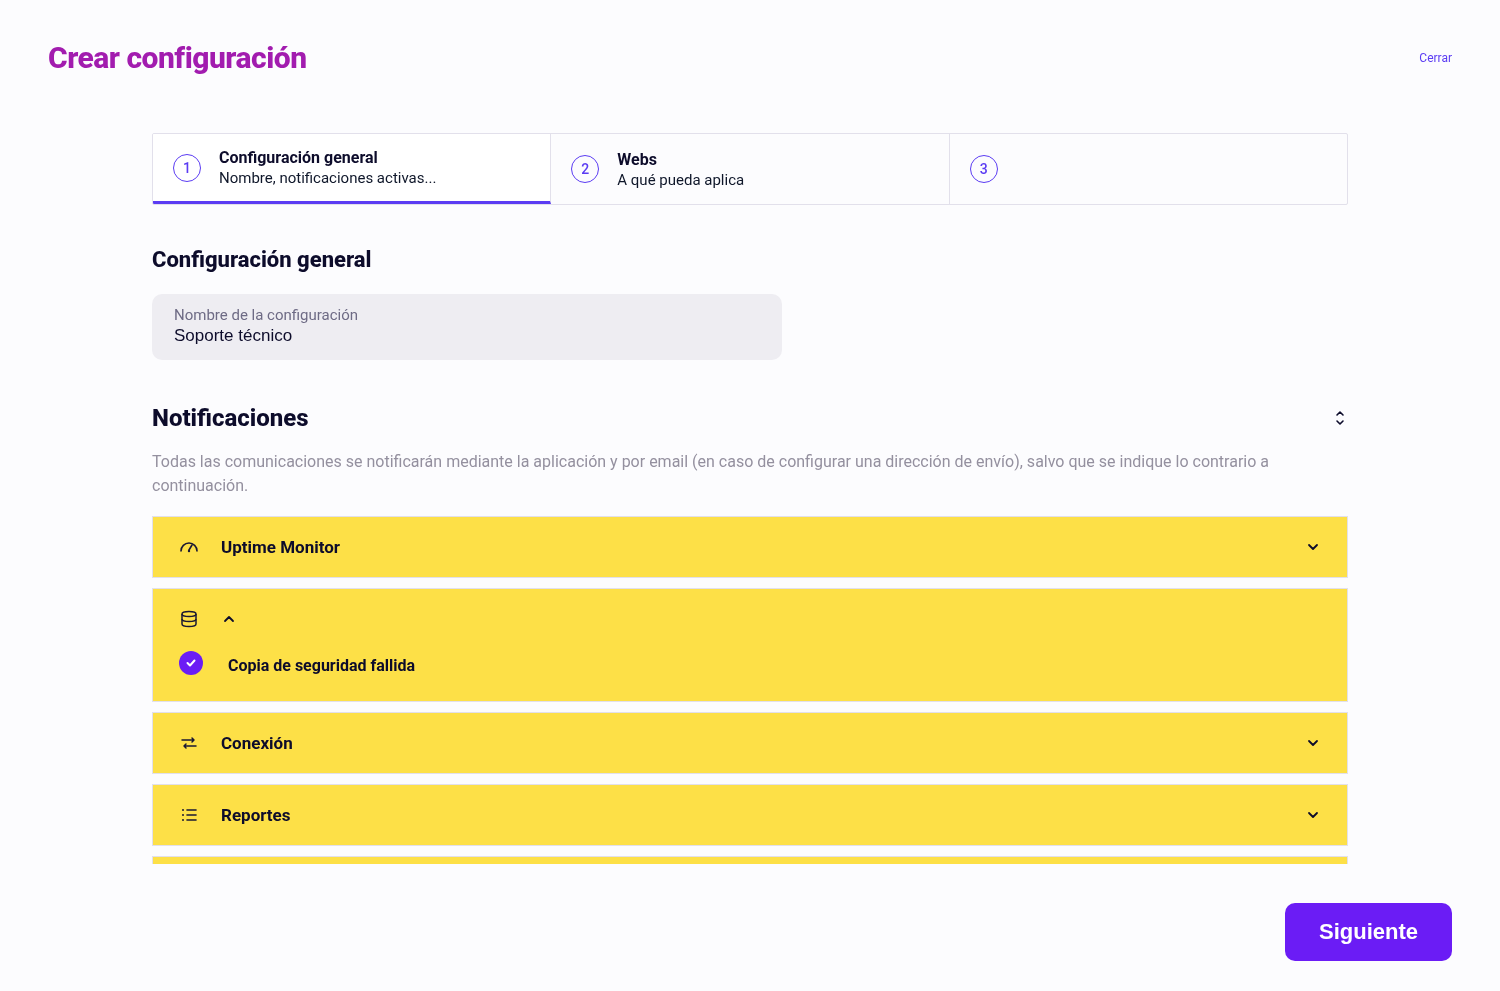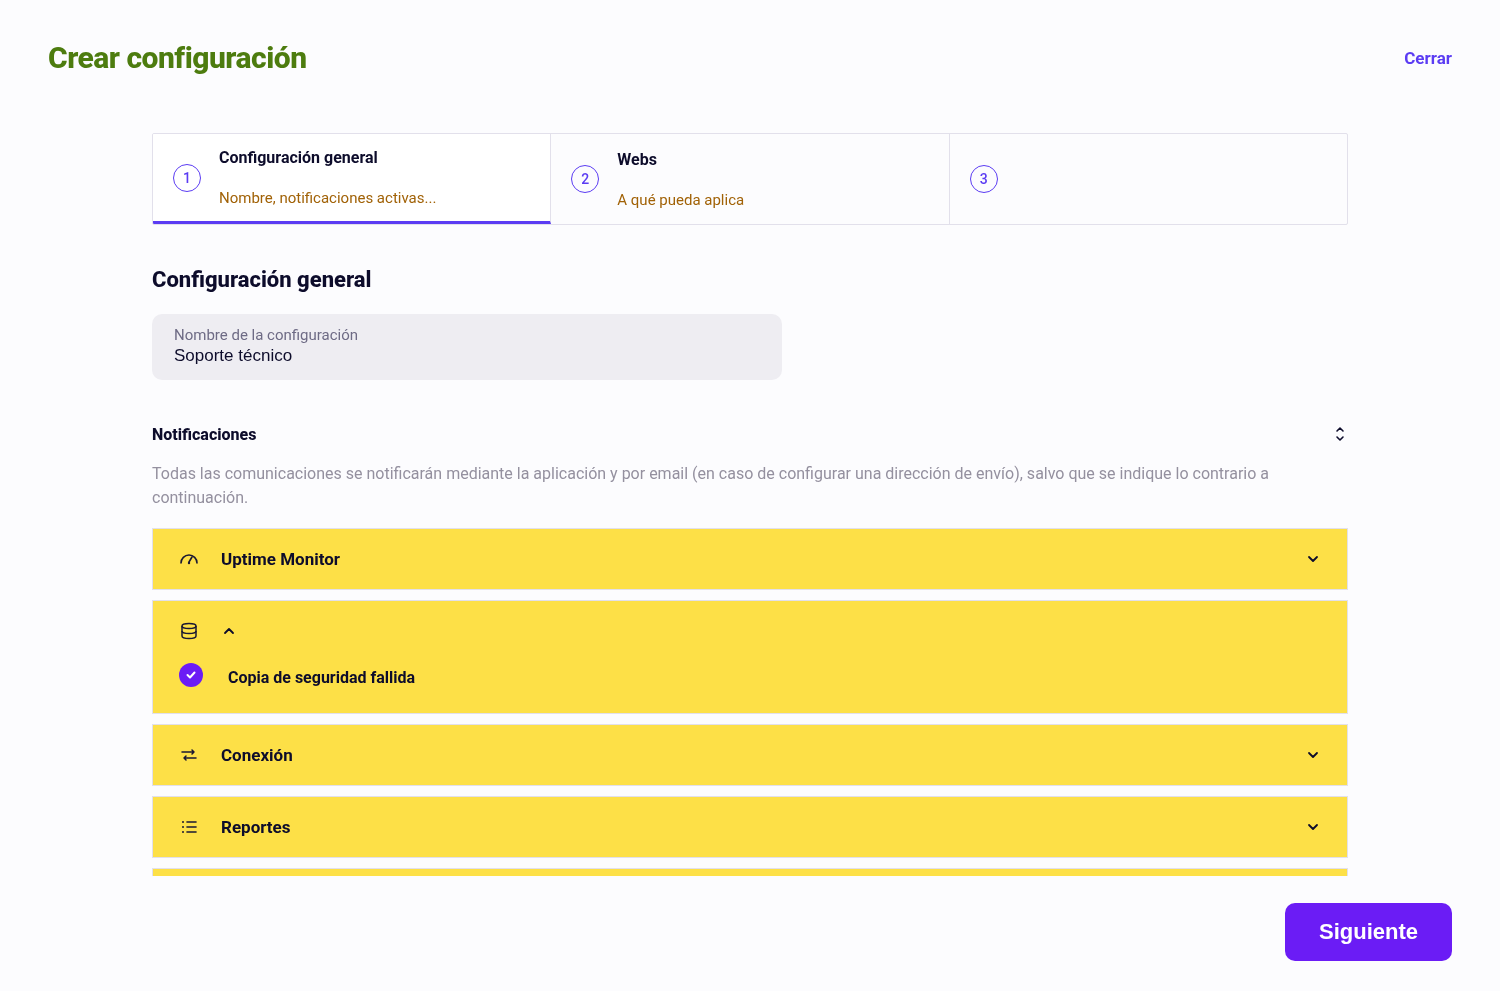--- a/index.html
+++ b/index.html
@@ -15,26 +15,26 @@
 .header {
   display: flex;
   justify-content: space-between;
   align-items: center;
   padding: 40px 48px 0 48px;
 }
 .page-title {
   font-size: 30px;
   font-weight: 800;
   letter-spacing: -0.5px;
-  color: #4d7c0f;
+  color: #a21caf;
 }
 .close-link {
   color: #5b3cf3;
-  font-size: 17px;
-  font-weight: 700;
+  font-size: 12px;
+  font-weight: 400;
   cursor: pointer;
   margin-left: 48px;
 }
 .content {
   width: 1196px;
   margin: 58px auto 0 auto;
 }
 .stepper {
   display: flex;
   border: 1px solid #e2e0eb;
@@ -63,21 +63,21 @@
   color: #5b3cf3;
   display: flex;
   align-items: center;
   justify-content: center;
   font-size: 14px;
   font-weight: 500;
   flex-shrink: 0;
 }
 .step-text { display: flex; flex-direction: column; gap: 2px; }
 .step-title { font-size: 16px; font-weight: 700; color: #0d0c2b; }
-.step-sub { font-size: 15px; color: #a16207; margin-top: 20px; }
+.step-sub { font-size: 15px; color: #0f172a; }
 .section-title {
   font-size: 22px;
   font-weight: 800;
   margin-top: 42px;
   color: #0d0c2b;
 }
 .input-wrap {
   background: #eeedf2;
   border-radius: 10px;
   padding: 12px 22px 14px 22px;
@@ -93,21 +93,21 @@
   width: 100%;
   outline: none;
   margin-top: 2px;
 }
 .notif-header {
   display: flex;
   justify-content: space-between;
   align-items: center;
   margin-top: 44px;
 }
-.notif-title { font-size: 16px; font-weight: 800; color: #0d0c2b; }
+.notif-title { font-size: 24px; font-weight: 800; color: #0d0c2b; }
 .sort-icon {
   width: 16px;
   height: 20px;
   display: flex;
   flex-direction: column;
   align-items: center;
   justify-content: center;
   gap: 2px;
   cursor: pointer;
 }

